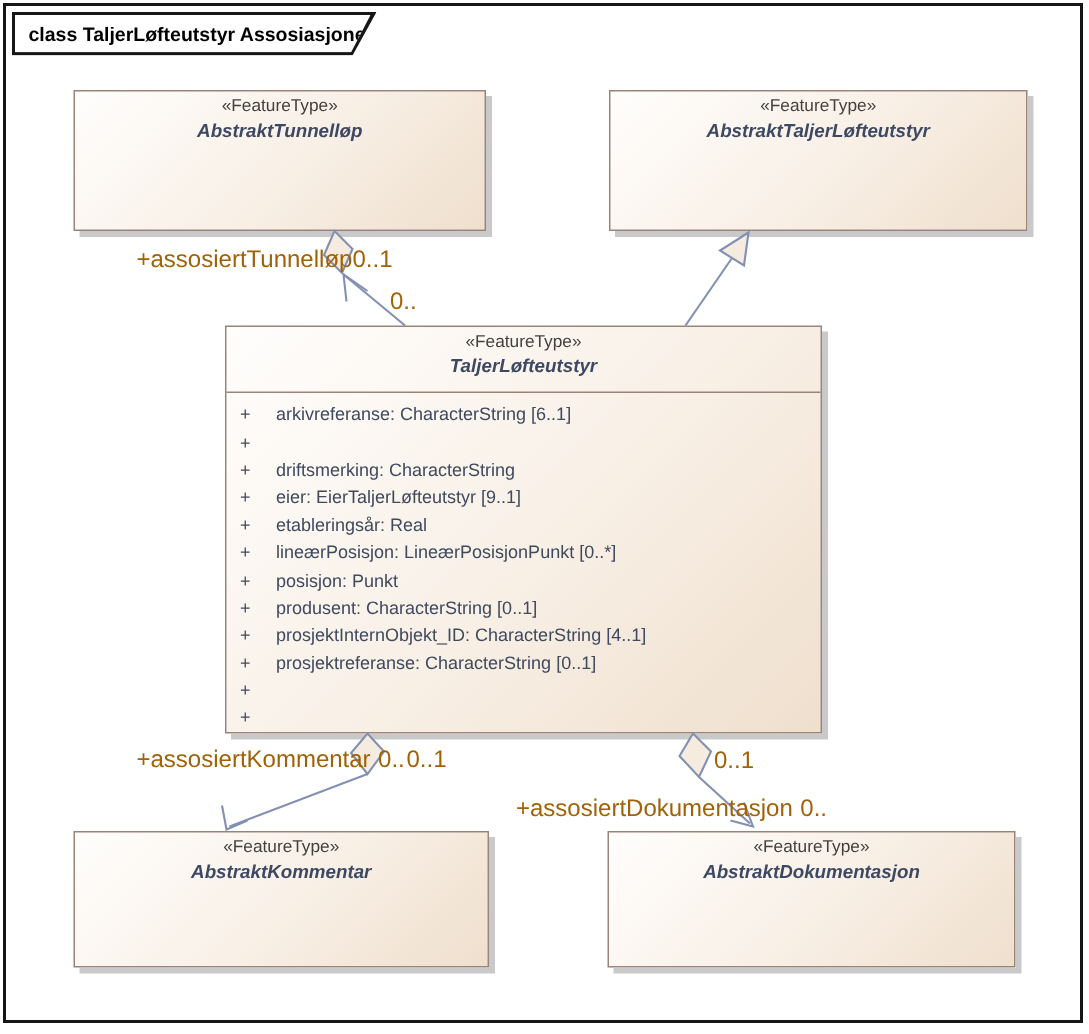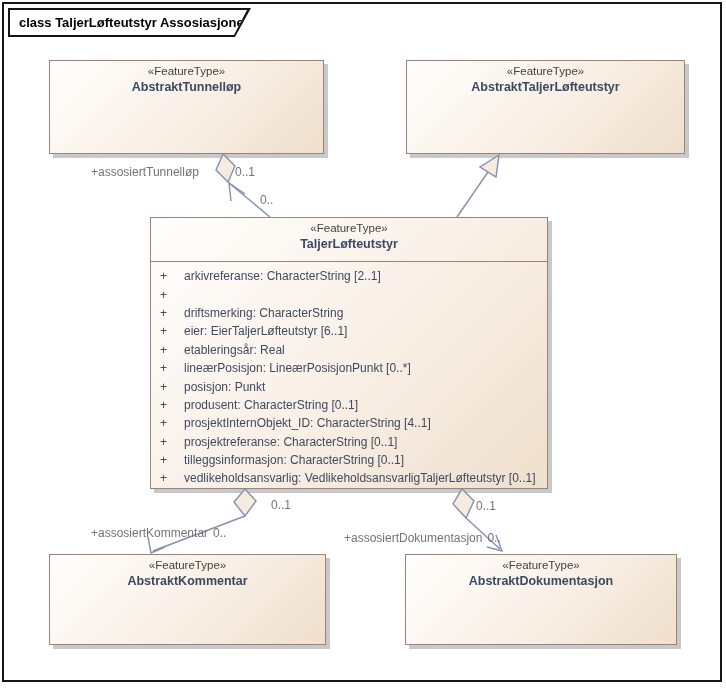--- a/index.html
+++ b/index.html
@@ -22,31 +22,31 @@
     font-size:13px;font-weight:bold;color:#000000;
   }
   .uml-class{
     position:absolute;box-sizing:border-box;
     border:1.5px solid #9a8379;
     background:linear-gradient(135deg,#fffefd 0%,#f8efe5 55%,#efdfcd 100%);
     box-shadow:4px 4px 0 #c9c9c9;
     text-align:center;
   }
   .stereotype{margin-top:4px;font-size:11.5px;color:#43413f;}
-  .class-name{margin-top:3px;font-size:12.5px;font-weight:bold;color:#3d4963;}
+  .class-name{margin-top:3px;font-size:12.5px;font-weight:bold;color:#3d4963;font-style:italic;}
   .abstract .class-name{}
   .attrs{
     border-top:1.5px solid #9a8379;text-align:left;padding-top:5px;
     margin-top:10px;
   }
   .attr-row{display:flex;height:18.4px;font-size:12px;color:#3f4a5e;align-items:center;}
   .attr-row .vis{width:24px;padding-left:9px;flex:none;}
   .attr-row .atext{white-space:nowrap;}
   .clabel{
-    position:absolute;font-size:12px;color:#737373;white-space:nowrap;z-index:5;
+    position:absolute;font-size:16px;color:#a16207;white-space:nowrap;z-index:5;
   }
   .clabel .gap{display:inline-block;width:5px;}
   svg.connectors{position:absolute;left:0;top:0;z-index:4;}
   svg .edge{stroke:#8290b2;stroke-width:1.4;fill:none;}
   svg .shape{stroke:#8290b2;stroke-width:1.4;fill:#f6ebdf;}
   svg .openarrow{stroke:#8290b2;stroke-width:1.4;fill:none;}
 </style>
 </head>
 <body>
 
@@ -87,32 +87,32 @@
     <div class="stereotype">«FeatureType»</div>
     <div class="class-name">AbstraktTaljerLøfteutstyr</div>
   </div>
 
   <div class="uml-class" style="left:146px;top:213px;width:398px;height:272px">
     <div class="stereotype">«FeatureType»</div>
     <div class="class-name">TaljerLøfteutstyr</div>
     <div class="attrs">
       <div class="attr-row">
           <span class="vis">+</span>
-          <span class="atext">arkivreferanse: CharacterString [2..1]</span>
+          <span class="atext">arkivreferanse: CharacterString [6..1]</span>
         </div>
       <div class="attr-row">
           <span class="vis">+</span>
         </div>
       <div class="attr-row">
           <span class="vis">+</span>
           <span class="atext">driftsmerking: CharacterString</span>
         </div>
       <div class="attr-row">
           <span class="vis">+</span>
-          <span class="atext">eier: EierTaljerLøfteutstyr [6..1]</span>
+          <span class="atext">eier: EierTaljerLøfteutstyr [9..1]</span>
         </div>
       <div class="attr-row">
           <span class="vis">+</span>
           <span class="atext">etableringsår: Real</span>
         </div>
       <div class="attr-row">
           <span class="vis">+</span>
           <span class="atext">lineærPosisjon: LineærPosisjonPunkt [0..*]</span>
         </div>
       <div class="attr-row">
@@ -126,45 +126,43 @@
       <div class="attr-row">
           <span class="vis">+</span>
           <span class="atext">prosjektInternObjekt_ID: CharacterString [4..1]</span>
         </div>
       <div class="attr-row">
           <span class="vis">+</span>
           <span class="atext">prosjektreferanse: CharacterString [0..1]</span>
         </div>
       <div class="attr-row">
           <span class="vis">+</span>
-          <span class="atext">tilleggsinformasjon: CharacterString [0..1]</span>
         </div>
       <div class="attr-row">
           <span class="vis">+</span>
-          <span class="atext">vedlikeholdsansvarlig: VedlikeholdsansvarligTaljerLøfteutstyr [0..1]</span>
         </div>
     </div>
   </div>
 
   <div class="uml-class abstract" style="left:45px;top:550px;width:277px;height:91px">
     <div class="stereotype">«FeatureType»</div>
     <div class="class-name">AbstraktKommentar</div>
   </div>
 
   <div class="uml-class abstract" style="left:401px;top:550px;width:272px;height:91px">
     <div class="stereotype">«FeatureType»</div>
     <div class="class-name">AbstraktDokumentasjon</div>
   </div>
 
   <div class="clabel" style="left:87px;top:161px">+assosiertTunnelløp</div>
   <div class="clabel" style="left:231px;top:161px">0..1</div>
   <div class="clabel" style="left:256px;top:189px">0..</div>
 
   <div class="clabel" style="left:267px;top:494px">0..1</div>
-  <div class="clabel" style="left:87px;top:522px">
+  <div class="clabel" style="left:87px;top:494px">
     <span>+assosiertKommentar</span><span class="gap"></span><span>0..</span>
   </div>
 
   <div class="clabel" style="left:472px;top:495px">0..1</div>
   <div class="clabel" style="left:340px;top:527px">
     <span>+assosiertDokumentasjon</span><span class="gap"></span><span>0..</span>
   </div>
 
 </div>
 

